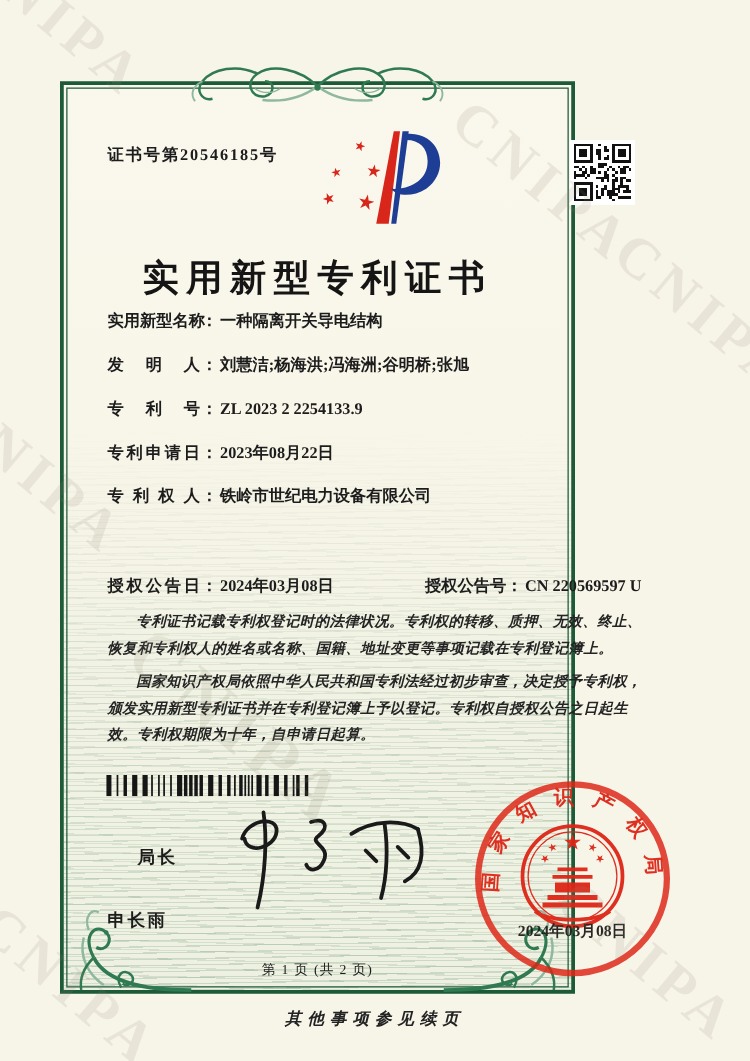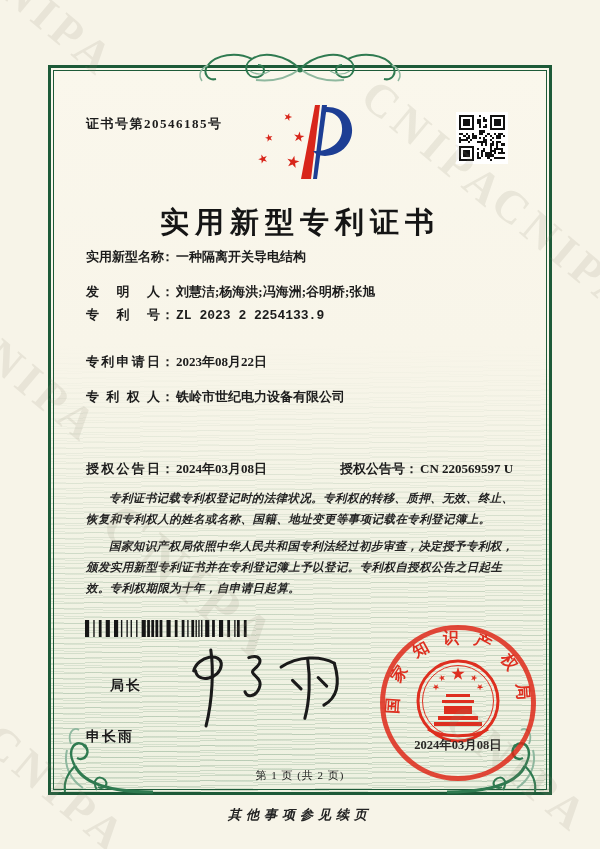--- a/index.html
+++ b/index.html
@@ -18,21 +18,21 @@
   }
   .wm1{left:-42px;top:-14px;}
   .wm2{left:348px;top:118px;}
   .wm3{left:478px;top:224px;}
   .wm4{left:-58px;top:352px;}
   .wm5{left:86px;top:548px;font-size:58px;}
   .wm6{left:432px;top:742px;}
   .wm7{left:-30px;top:762px;}
   
   .frame{
-    position:absolute;left:48px;top:65px;width:504px;height:730px;
+    position:absolute;left:48px;top:65px;width:412px;height:730px;
     box-sizing:border-box;border:3px solid #1d5a38;z-index:1;
     background:
       linear-gradient(180deg,#faf7ec 0%,#f8f5e9 38%,rgba(248,245,233,0.35) 68%,rgba(248,245,233,0) 100%),
       repeating-linear-gradient(179deg,rgba(116,156,124,0.30) 0 1px,rgba(116,156,124,0) 1px 5px),
       repeating-linear-gradient(181.5deg,rgba(116,156,124,0.22) 0 1px,rgba(116,156,124,0) 1px 7px),
       #eef1e1;
   }
   .frame-inner{
     position:absolute;left:2px;top:2px;right:2px;bottom:2px;
     border:1px solid #1d5a38;pointer-events:none;
@@ -51,21 +51,21 @@
     font-size:29px;font-weight:700;letter-spacing:6px;color:#151515;
   }
   
   .row{position:absolute;left:35px;font-size:13px;font-weight:700;white-space:nowrap;}
   .row .lbl{
     display:inline-block;width:74px;text-align:justify;text-align-last:justify;
     vertical-align:bottom;
   }
   .row .colon{display:inline-block;margin:0 2px 0 1px;}
   .row .val{display:inline-block;}
-  .r1{top:180px;} .r2{top:215px;} .r3{top:238px;font-family:Liberation Mono, monospace;} .r4{top:285px;}
+  .r1{top:180px;} .r2{top:215px;} .r3{top:250px;} .r4{top:285px;}
   .r5{top:320px;} .r6{top:356px;} .r7{top:392px;}
   .row .pair2{position:absolute;left:254px;top:0;white-space:nowrap;}
   .row .pair2 .lbl{width:64px;}
   
   .paras{
     position:absolute;left:35px;top:420px;width:436px;
     font-size:11.5px;line-height:1.82;font-style:italic;letter-spacing:0.4px;
     color:#242424;font-weight:600;
   }
   .paras p{margin:0 0 6px 0;text-indent:2em;}

